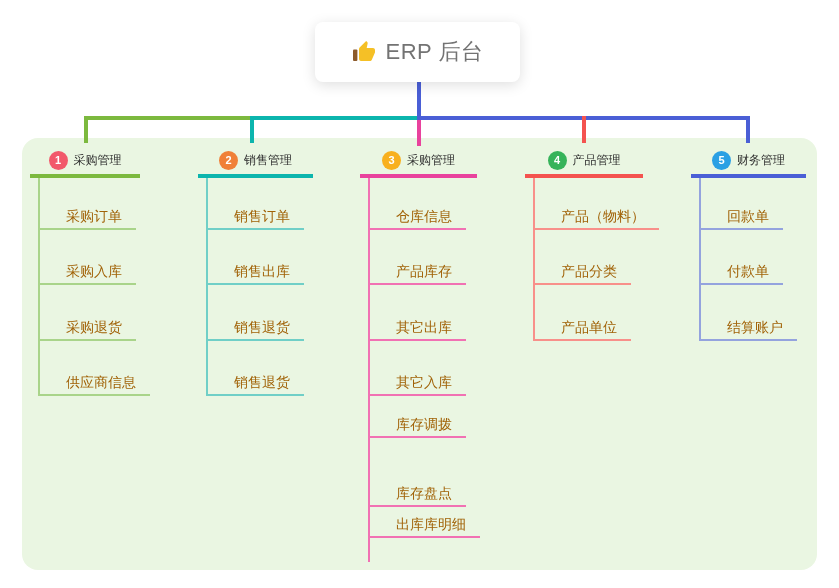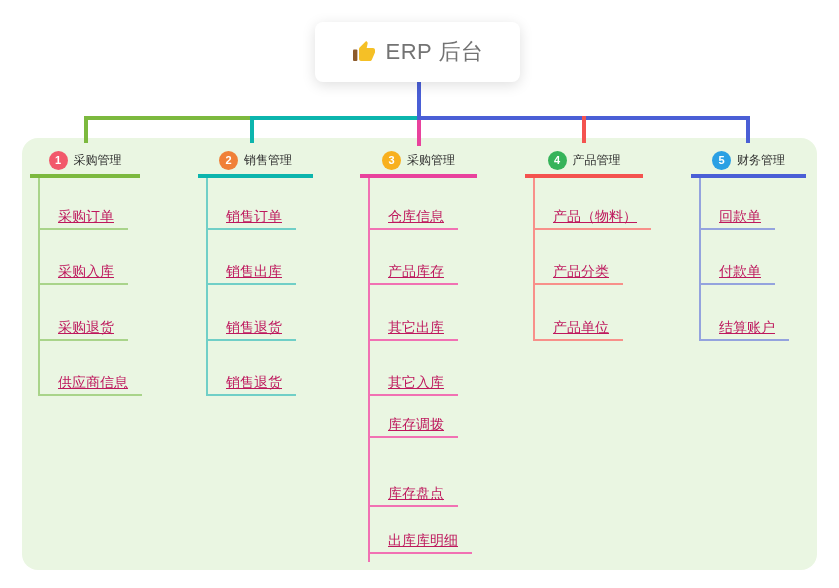--- a/index.html
+++ b/index.html
@@ -23,22 +23,22 @@
     position:relative;height:28px;display:flex;align-items:center;justify-content:center;
     gap:6px;border-bottom:4px solid var(--line);cursor:pointer;white-space:nowrap;
   }
   .badge{
     width:19px;height:19px;border-radius:50%;background:var(--badge);
     color:#fff;font-size:11px;font-weight:bold;line-height:19px;text-align:center;flex:0 0 19px;
   }
   .blabel{font-size:12px;font-weight:500;color:#2f2f2f;}
   .vline{position:absolute;left:8px;top:32px;width:2px;background:var(--child-line);display:block;}
   .child{
-    position:absolute;left:8px;padding:0 14px 2px 20px;line-height:20px;font-size:14px;
-    color:#be185d;border-bottom:2px solid var(--child-line);white-space:nowrap;cursor:pointer;text-decoration:underline;
+    position:absolute;left:8px;padding:0 14px 2px 28px;line-height:20px;font-size:14px;
+    color:#a16207;border-bottom:2px solid var(--child-line);white-space:nowrap;cursor:pointer;
   }
 </style>
 </head>
 <body>
 
 <div class="canvas">
 
   <div class="panel"></div>
 
   <svg class="connectors" viewBox="0 0 839 588">
@@ -91,21 +91,21 @@
       <span class="badge">3</span>
       <span class="blabel">采购管理</span>
     </div>
     <i class="vline" style="height:384px;"></i>
     <div class="child" style="top:60px">仓库信息</div>
     <div class="child" style="top:115px">产品库存</div>
     <div class="child" style="top:171px">其它出库</div>
     <div class="child" style="top:226px">其它入库</div>
     <div class="child" style="top:268px">库存调拨</div>
     <div class="child" style="top:337px">库存盘点</div>
-    <div class="child" style="top:384px">出库库明细</div>
+    <div class="child" style="top:368px">出库库明细</div>
   </div>
 
   <div class="branch" style="left: 525px; width: 118px; --line: #F4534F; --child-line: #F8908A; --badge: #36B35A;">
     <div class="bhead">
       <span class="badge">4</span>
       <span class="blabel">产品管理</span>
     </div>
     <i class="vline" style="height:163px;"></i>
     <div class="child" style="top:60px">产品（物料）</div>
     <div class="child" style="top:115px">产品分类</div>

